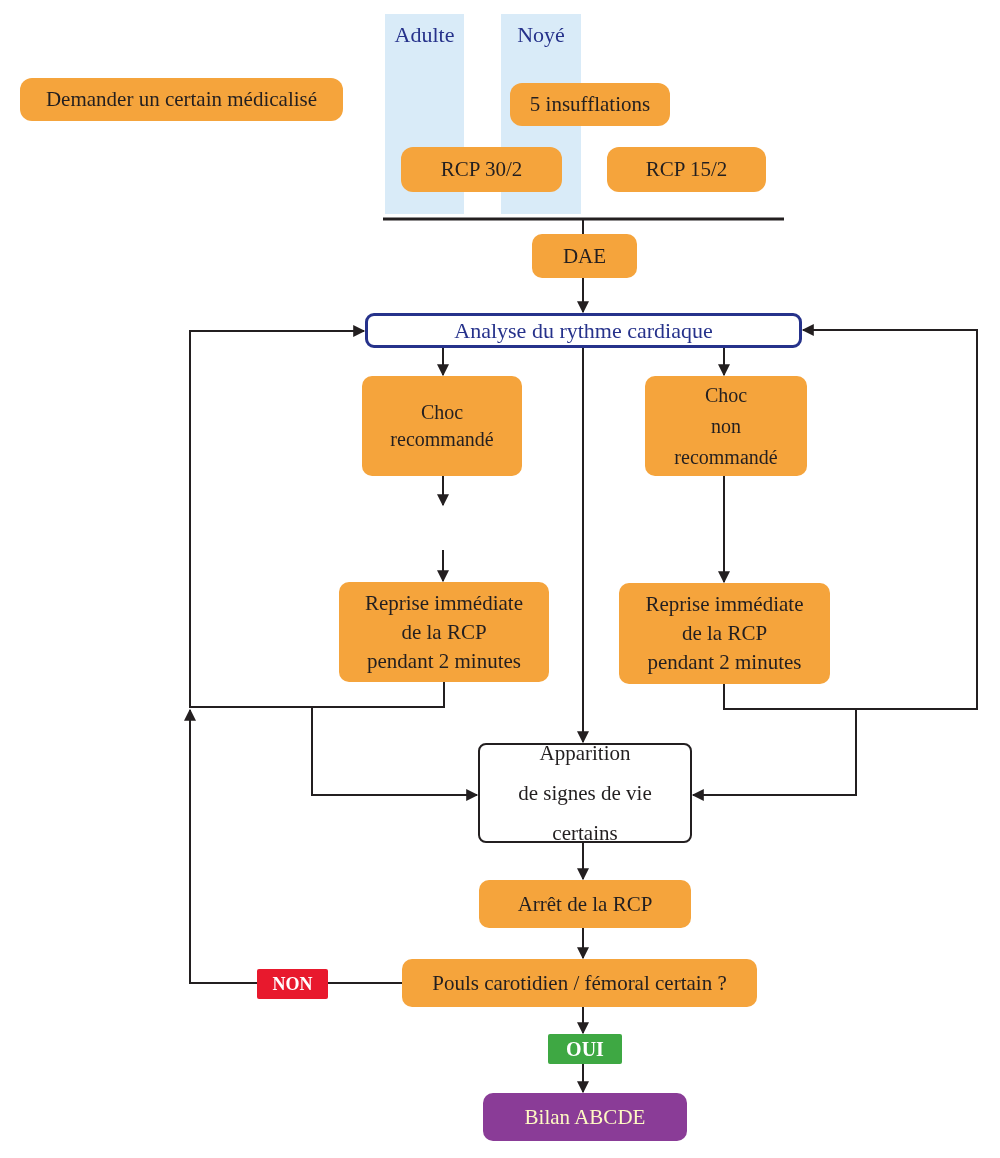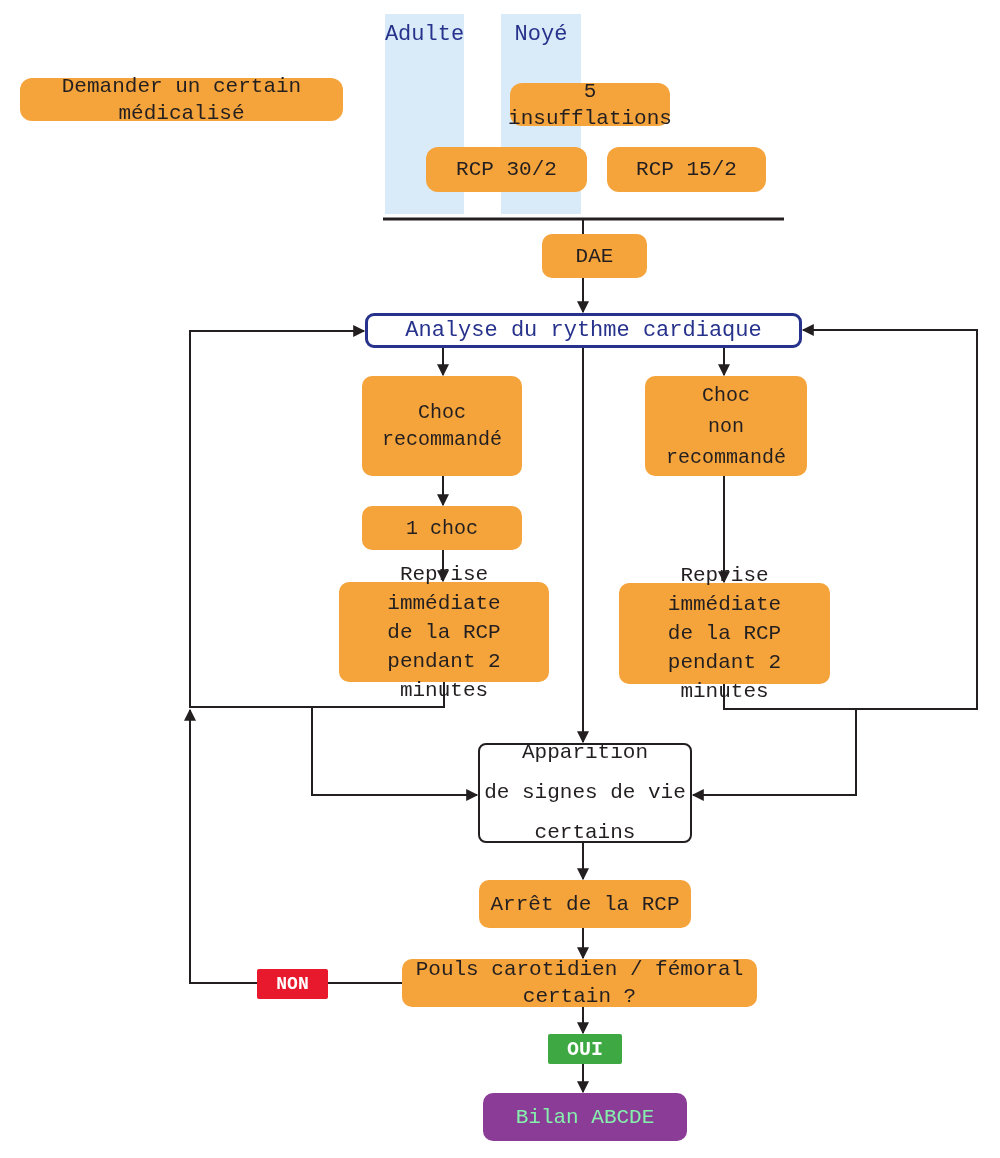--- a/index.html
+++ b/index.html
@@ -1,18 +1,18 @@
 <!DOCTYPE html>
 <html><head>
 <meta charset="utf-8">
 <style>
   html,body{margin:0;padding:0;background:#ffffff;}
   #canvas{
     position:relative;width:1000px;height:1158px;background:#ffffff;
-    font-family:Liberation Mono, monospace;color:#231F20;overflow:hidden;
+    font-family:Liberation Serif, serif;color:#231F20;overflow:hidden;
   }
   .col{
     position:absolute;top:14px;height:200px;background:#D9EBF8;z-index:0;
     display:flex;justify-content:center;align-items:flex-start;
   }
   .col-label{
     margin-top:8px;color:#26328B;font-size:22px;line-height:26px;
     text-align:center;white-space:pre-line;
   }
   #connectors{position:absolute;left:0;top:0;z-index:1;}
@@ -23,21 +23,21 @@
   .orange{background:#F5A43C;border-radius:10px;color:#231F20;}
   .navy-outline{
     background:#ffffff;border:3px solid #26328B;border-radius:9px;
     color:#26328B;font-size:22px;
   }
   .black-outline{
     background:#ffffff;border:2px solid #231F20;border-radius:8px;color:#231F20;
   }
   .red{background:#E8192D;color:#ffffff;font-weight:bold;font-size:18px;border-radius:2px;}
   .green{background:#3EA843;color:#ffffff;font-weight:bold;font-size:20px;border-radius:2px;}
-  .purple{background:#8A3C97;color:#86efac;border-radius:10px;font-size:21px;}
+  .purple{background:#8A3C97;color:#fef9c3;border-radius:10px;font-size:21px;}
   .sz21{font-size:21px;}
 </style>
 </head>
 <body>
 
 <div id="canvas">
 
   <div class="col" style="left:385px;width:79px;">
     <span class="col-label">Adulte</span>
   </div>
@@ -70,36 +70,35 @@
       <path d="M583 928 L583 958" marker-end="url(#arrow)"></path>
       <path d="M583 1007 L583 1033" marker-end="url(#arrow)"></path>
       <path d="M583 1064 L583 1092" marker-end="url(#arrow)"></path>
     </g>
   </svg>
 
   <div class="box orange sz21" style="left:20px;top:78px;width:323px;height:43px;border-radius:12px;">Demander un certain médicalisé</div>
 
   <div class="box orange sz21" style="left:510px;top:83px;width:160px;height:43px;border-radius:12px;">5 insufflations</div>
 
-  <div class="box orange sz21" style="left:401px;top:147px;width:161px;height:45px;border-radius:12px;margin-left:25px;">RCP 30/2</div>
+  <div class="box orange sz21" style="left:401px;top:147px;width:161px;height:45px;border-radius:12px;">RCP 30/2</div>
 
   <div class="box orange sz21" style="left:607px;top:147px;width:159px;height:45px;border-radius:12px;">RCP 15/2</div>
 
-  <div class="box orange sz21" style="left:532px;top:234px;width:105px;height:44px;margin-left:10px;">DAE</div>
+  <div class="box orange sz21" style="left:532px;top:234px;width:105px;height:44px;">DAE</div>
 
   <div class="box navy-outline" style="left:365px;top:313px;width:431px;height:29px;">Analyse du rythme cardiaque</div>
 
   <div class="box orange" style="left:362px;top:376px;width:160px;height:100px;">Choc
 recommandé</div>
 
   <div class="box orange" style="left:645px;top:376px;width:162px;height:100px;line-height:31px;">Choc
 non
 recommandé</div>
 
-  <div class="box orange" style="left:362px;top:506px;width:160px;height:44px;">1 choc</div>
 
   <div class="box orange sz21" style="left:339px;top:582px;width:210px;height:100px;line-height:29px;">Reprise immédiate
 de la RCP
 pendant 2 minutes</div>
 
   <div class="box orange sz21" style="left:619px;top:583px;width:211px;height:101px;line-height:29px;">Reprise immédiate
 de la RCP
 pendant 2 minutes</div>
 
   <div class="box black-outline sz21" style="left:478px;top:743px;width:210px;height:96px;line-height:40px;">Apparition

